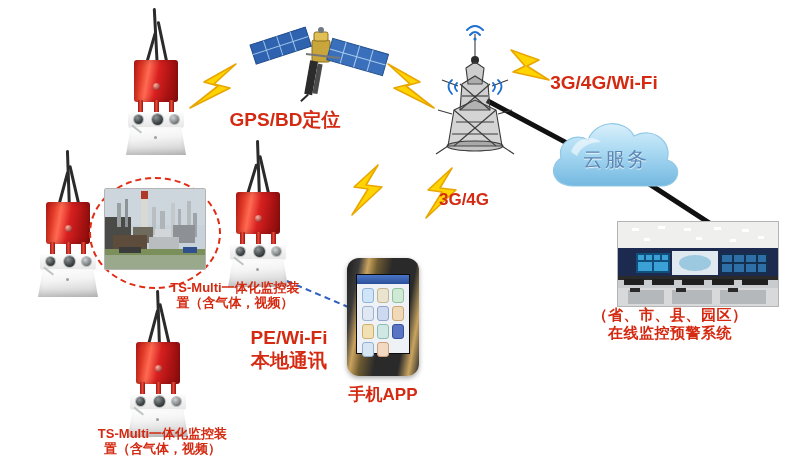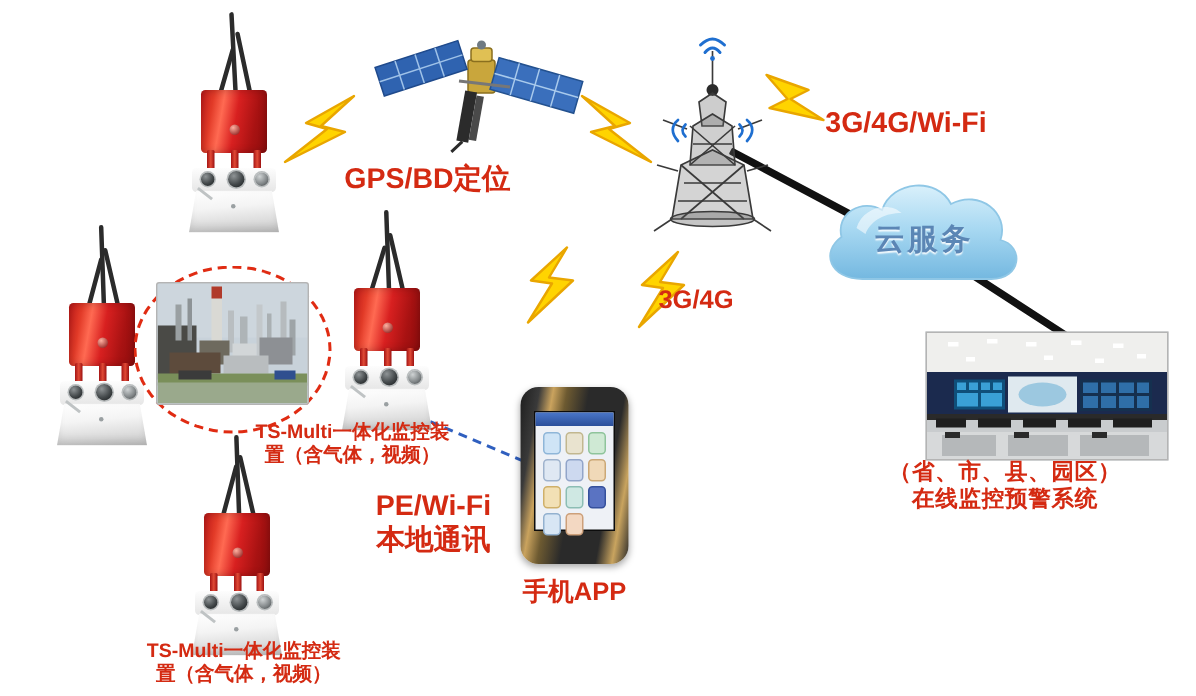--- a/index.html
+++ b/index.html
@@ -28,21 +28,21 @@
   .lens.sm{background:radial-gradient(circle at 35% 30%,#cfd3d4 0%,#7e8385 60%,#3b3f41 100%);}
   .dev-dot{position:absolute;width:3px;height:3px;border-radius:50%;background:#9aa0a2;}
   .probe{position:absolute;background:#bfc3c4;transform-origin:top right;}
 
   
   .bolt{position:absolute;}
   .bolt svg{display:block;}
 
   
   #cloud{position:absolute;}
-  #cloud .ctext{position:absolute;width:100%;text-align:center;color:#5b86b5;font-weight:bold;
+  #cloud .ctext{position:absolute;width:100%;text-align:center;color:#5b86b5;font-weight:normal;
      font-size:20px;letter-spacing:2px;text-shadow:0 1px 1px rgba(255,255,255,.9);}
   .photo-frame{position:absolute;border:1px solid #b4b4b4;overflow:hidden;background:#cfd5da;}
 
   .dashring{position:absolute;border:2px dashed #e02b12;border-radius:50%;}
 
   .blackline{position:absolute;background:#111;transform-origin:left center;border-radius:1px;}
   .blueline{position:absolute;height:0;border-top:2px dashed #2f5fbf;transform-origin:left center;}
 
   
   #tower{position:absolute;}

